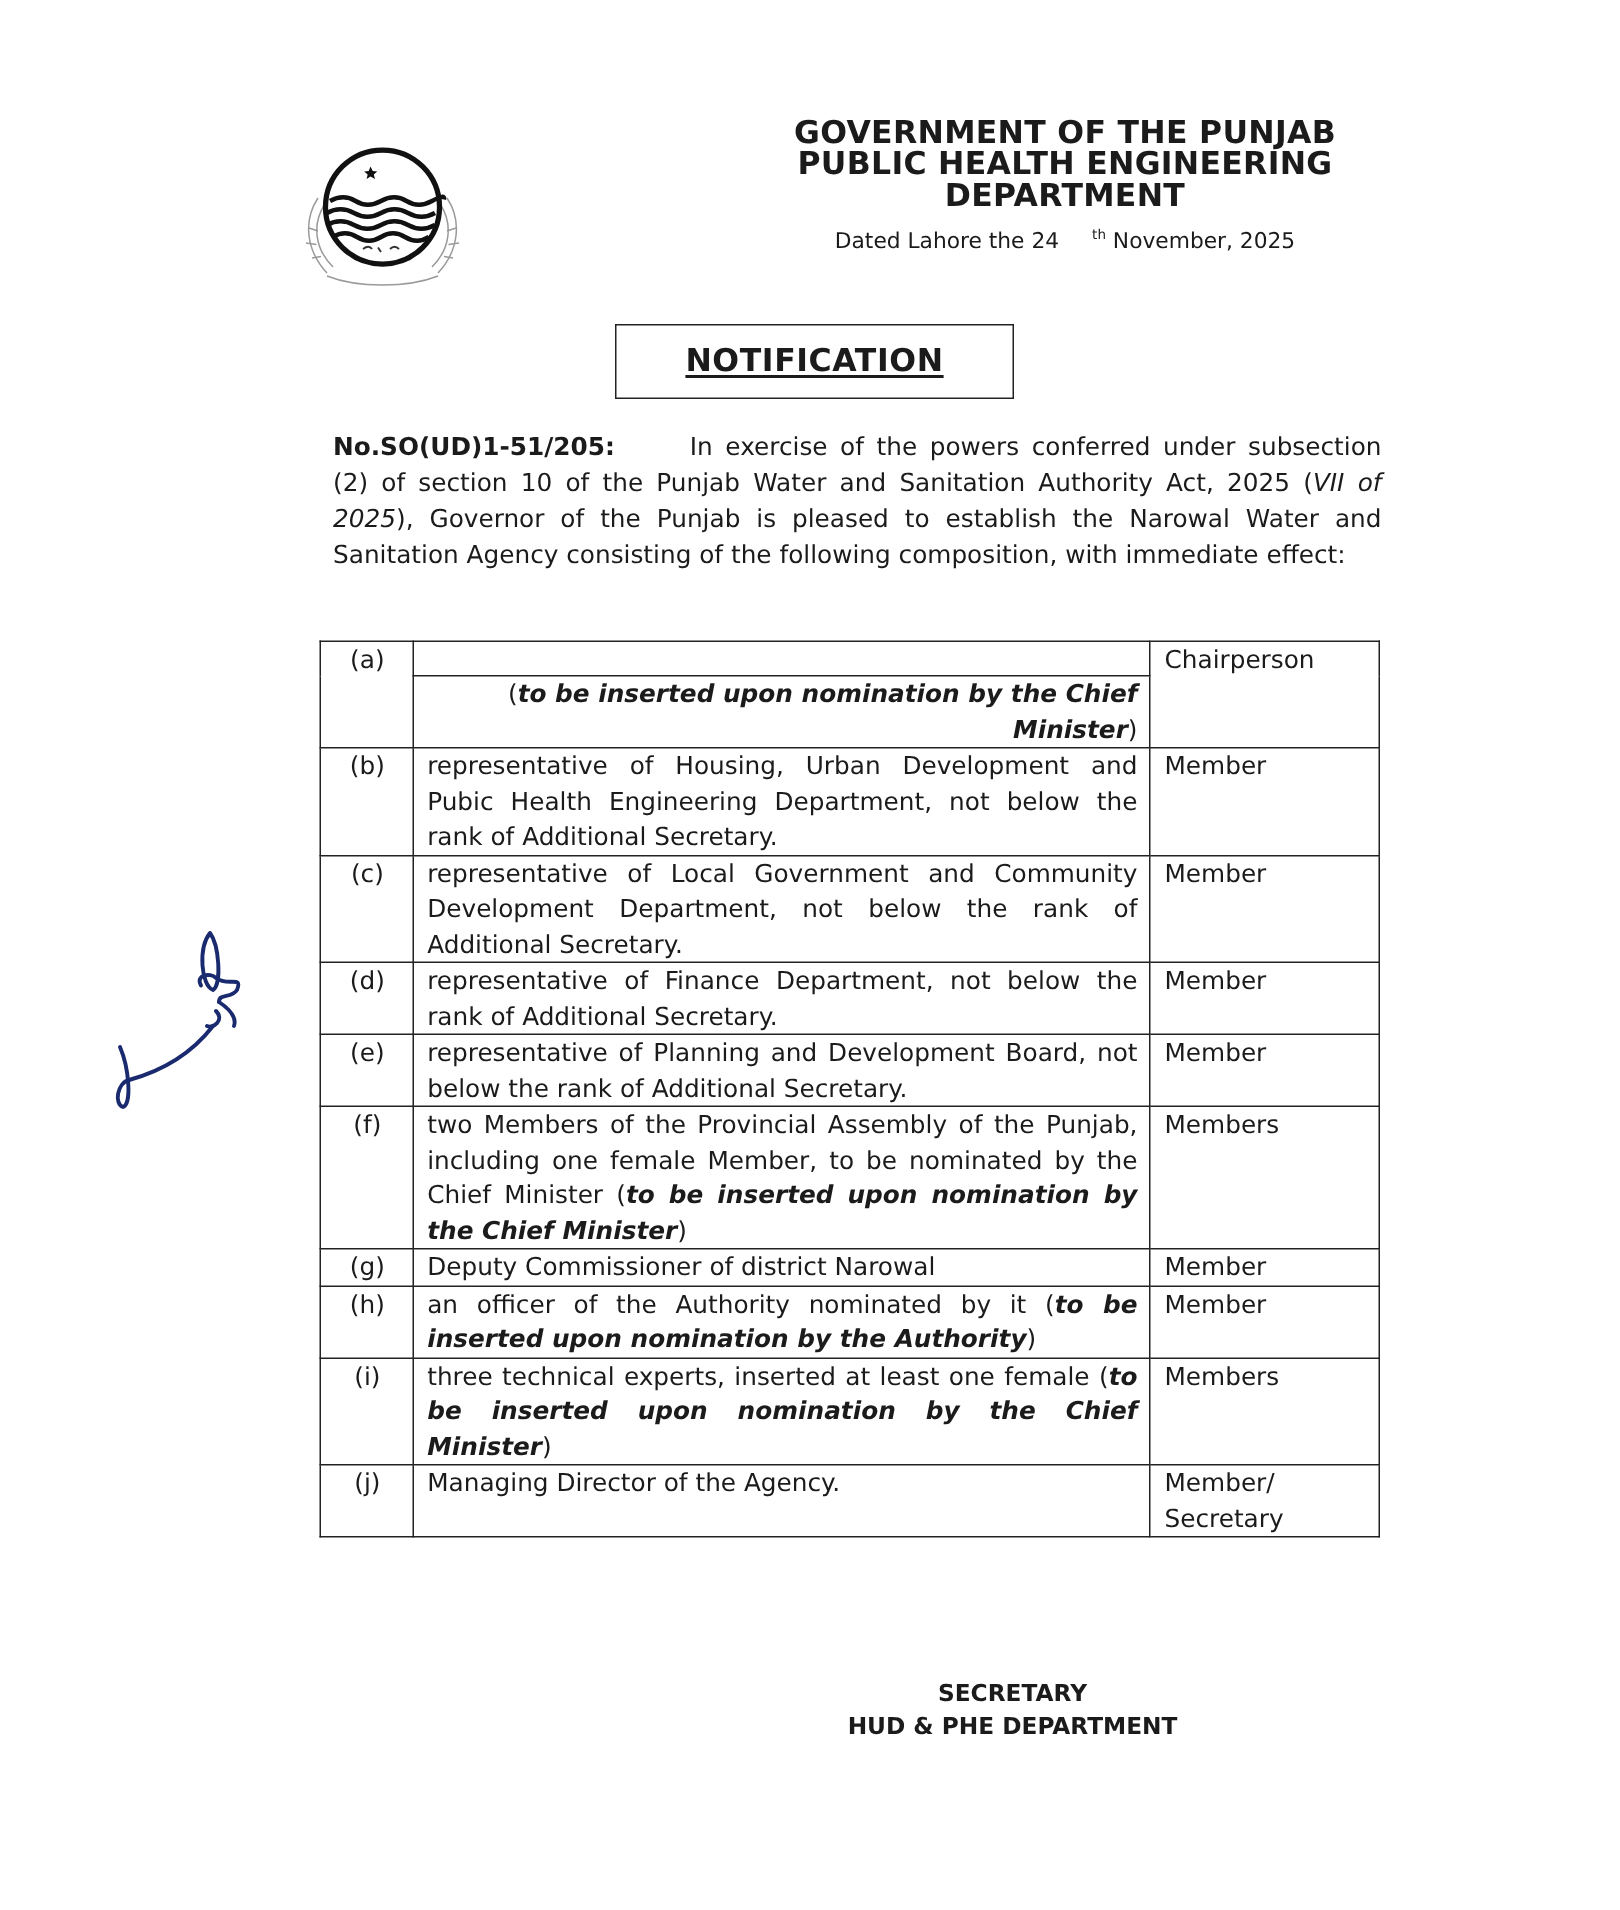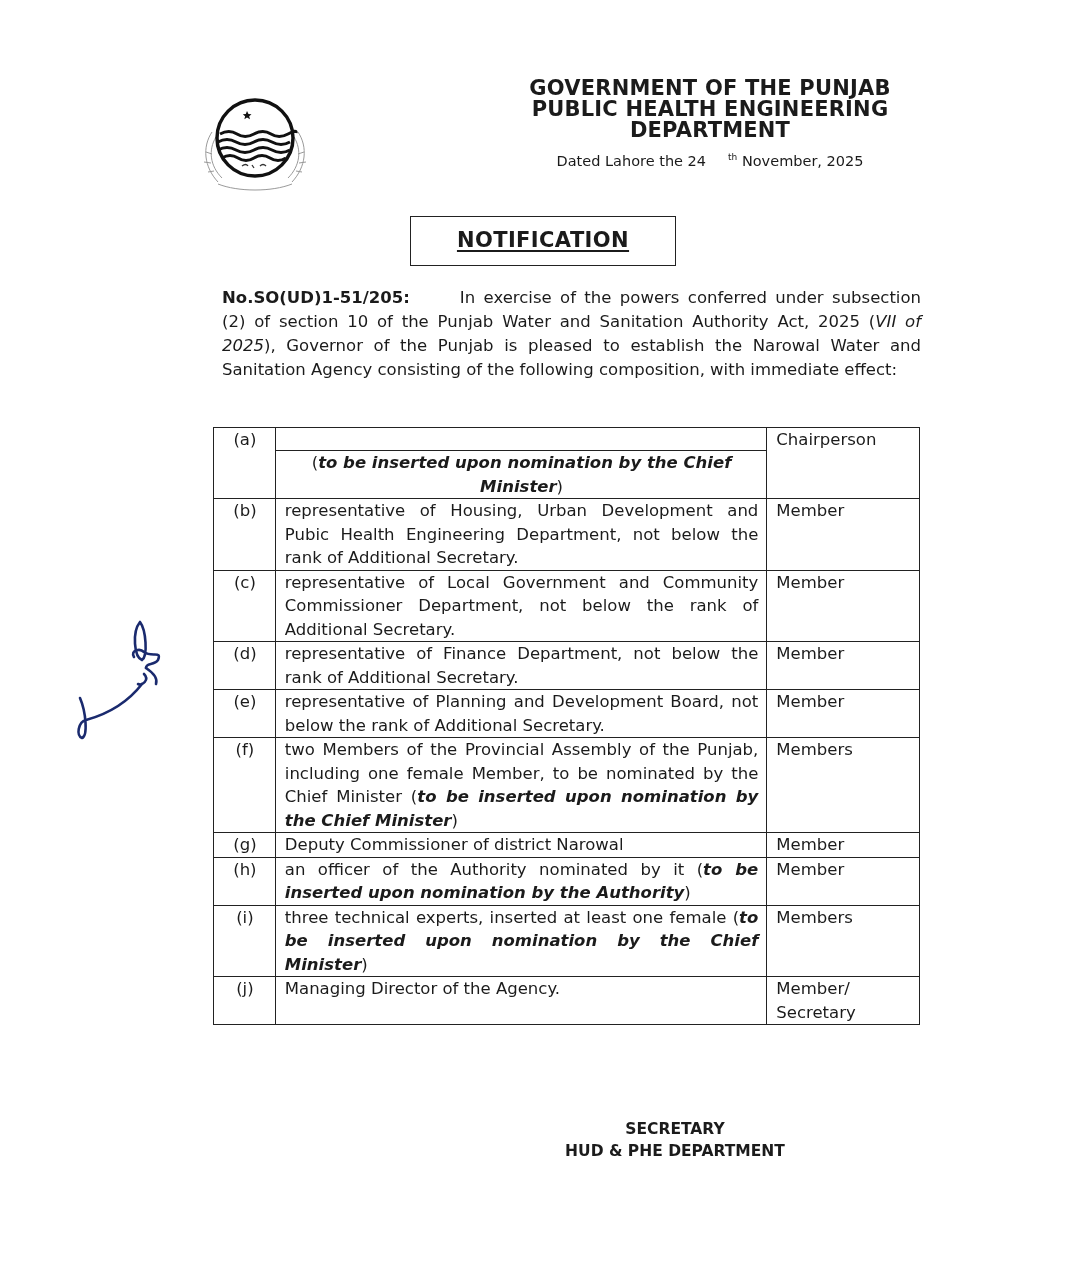--- a/index.html
+++ b/index.html
@@ -77,30 +77,30 @@
   <div class="intro"><span class="ref">No.SO(UD)1-51/205:</span><span>In exercise of the powers conferred under subsection (2) of section 10 of the Punjab Water and Sanitation Authority Act, 2025 (</span><i>VII of 2025</i><span>), Governor of the Punjab is pleased to establish the Narowal Water and Sanitation Agency consisting of the following composition, with immediate effect:</span></div>
 
   <table class="comp">
     <tbody>
         <tr>
       <td class="idx" rowspan="2">(a)</td>
       <td class="desc a-empty"></td>
       <td class="role" rowspan="2">Chairperson</td>
     </tr>
     <tr>
-      <td class="desc" style="text-align:center;">(<span class="bi">to be inserted upon nomination by the Chief Minister</span>)</td>
+      <td class="desc" style="text-align:right;">(<span class="bi">to be inserted upon nomination by the Chief Minister</span>)</td>
     </tr>
     <tr>
       <td class="idx">(b)</td>
       <td class="desc">representative of Housing, Urban Development and Pubic Health Engineering Department, not below the rank of Additional Secretary.</td>
       <td class="role">Member</td>
     </tr>
     <tr>
       <td class="idx">(c)</td>
-      <td class="desc">representative of Local Government and Community Commissioner Department, not below the rank of Additional Secretary.</td>
+      <td class="desc">representative of Local Government and Community Development Department, not below the rank of Additional Secretary.</td>
       <td class="role">Member</td>
     </tr>
     <tr>
       <td class="idx">(d)</td>
       <td class="desc">representative of Finance Department, not below the rank of Additional Secretary.</td>
       <td class="role">Member</td>
     </tr>
     <tr>
       <td class="idx">(e)</td>
       <td class="desc">representative of Planning and Development Board, not below the rank of Additional Secretary.</td>

